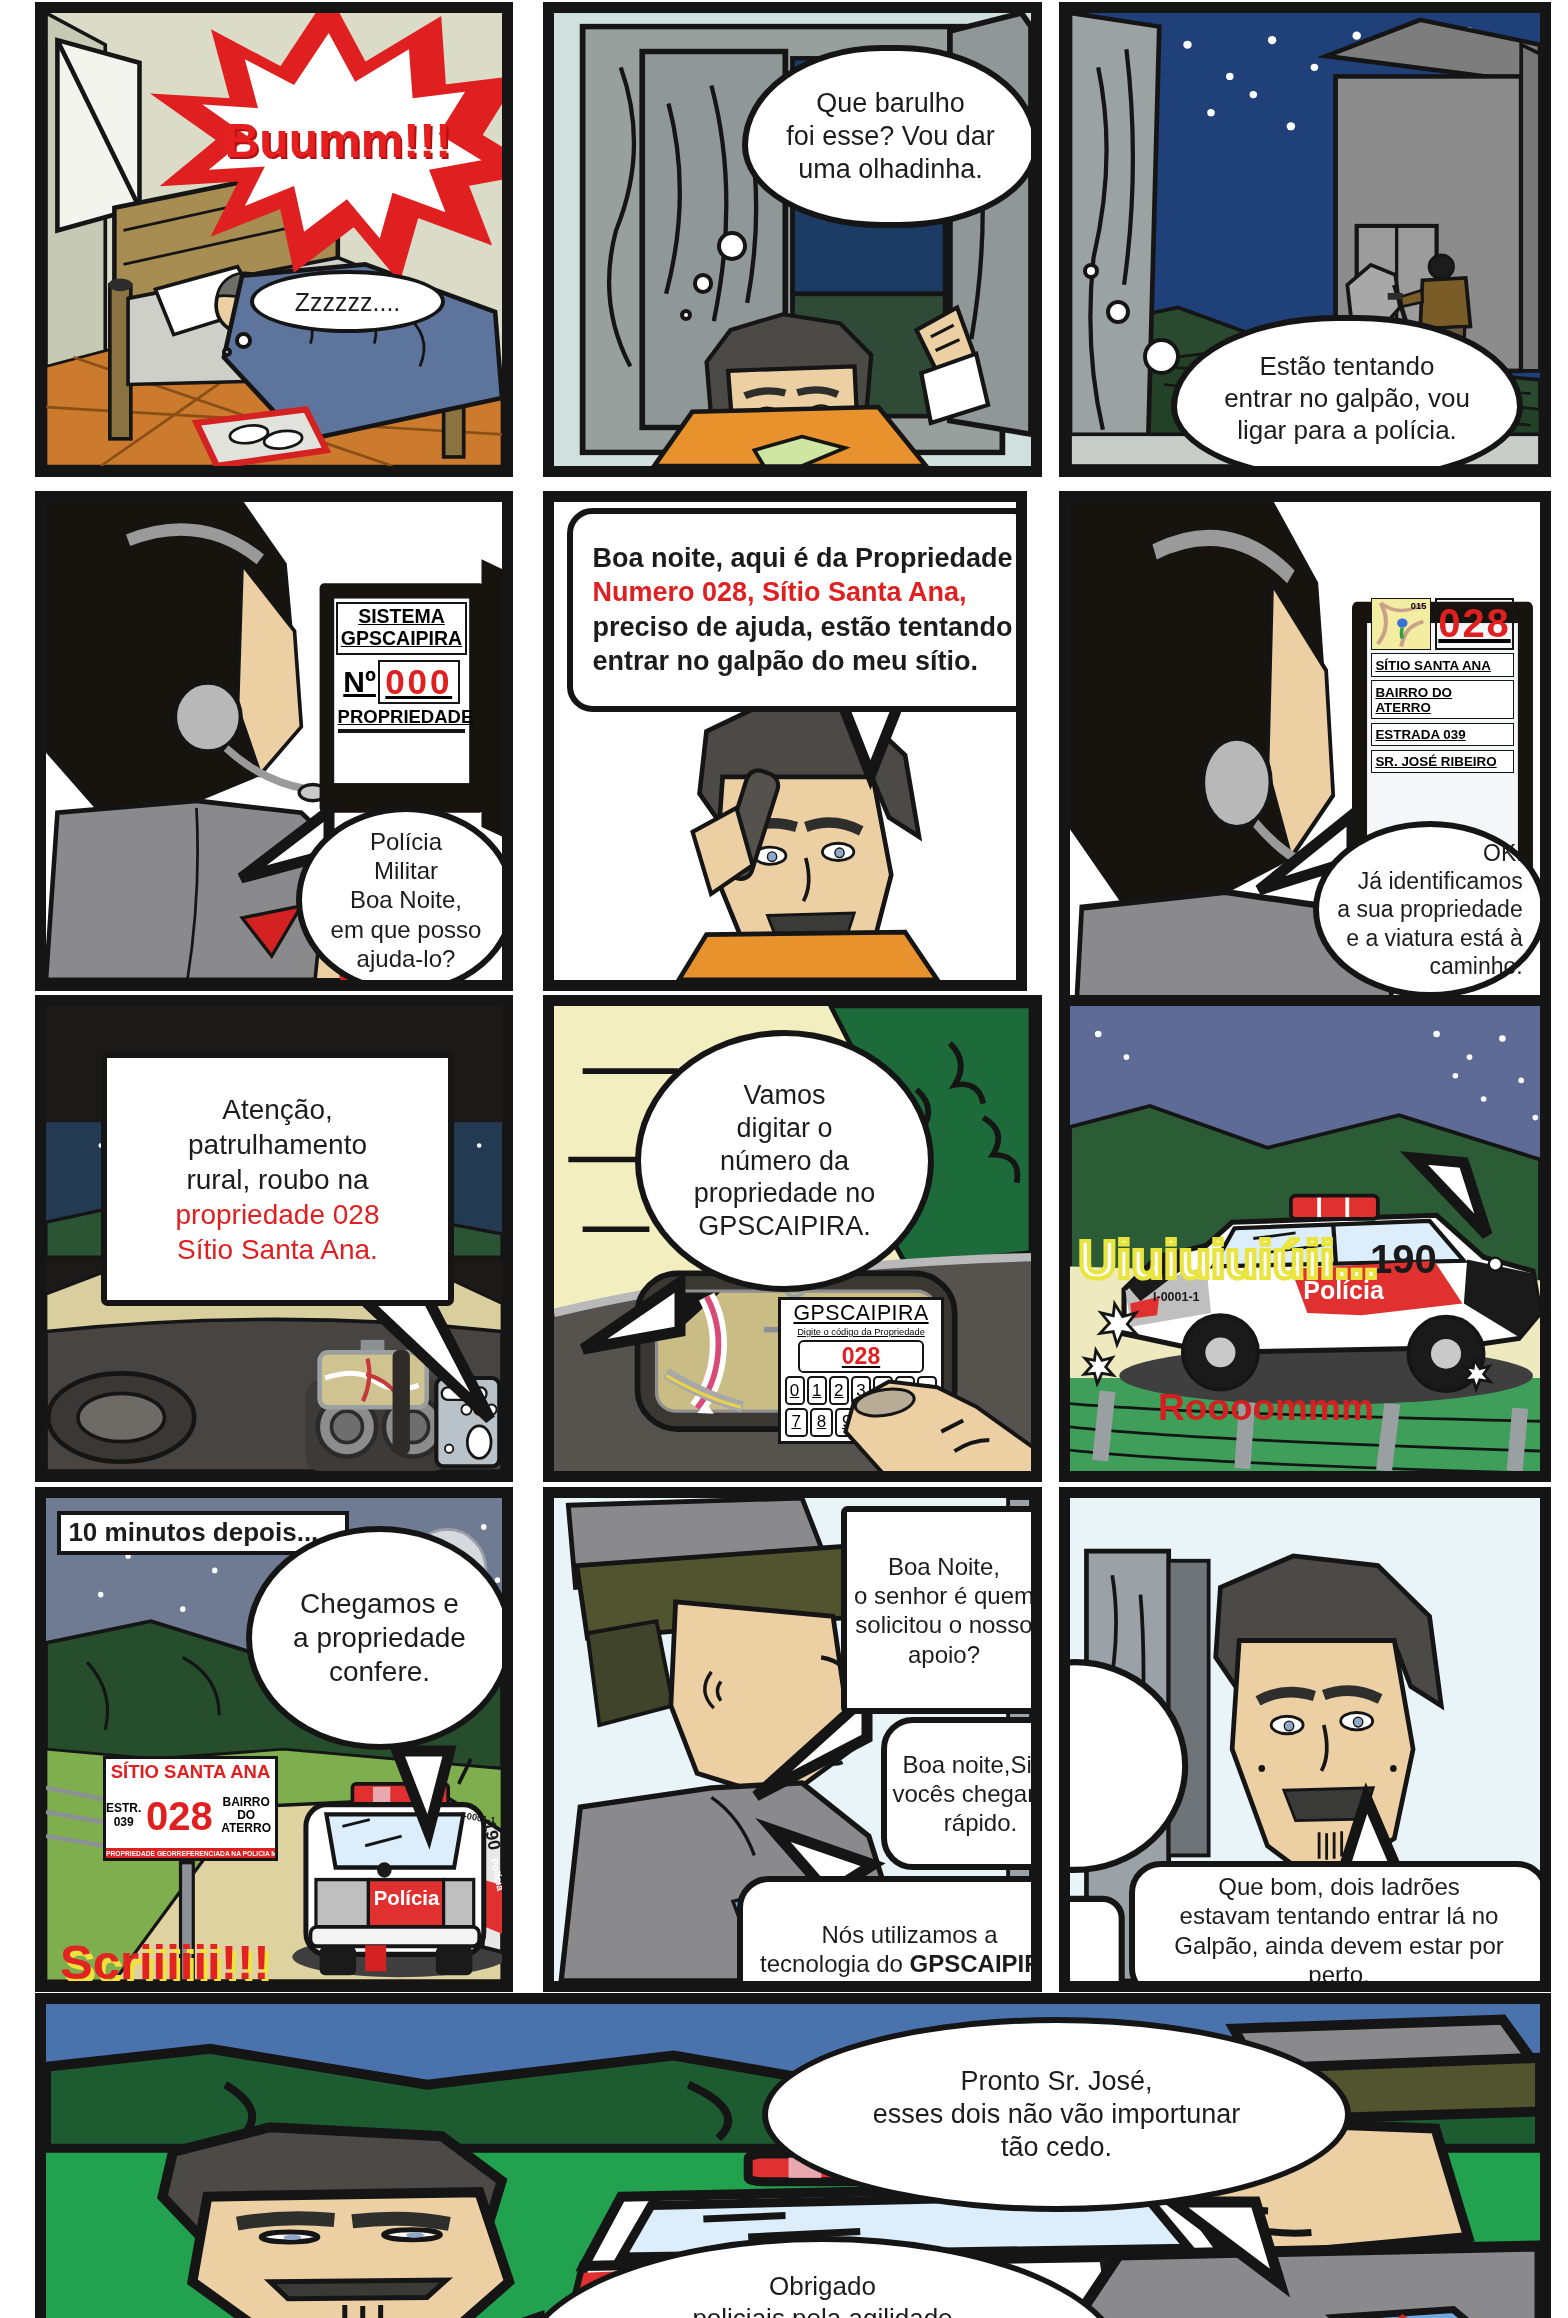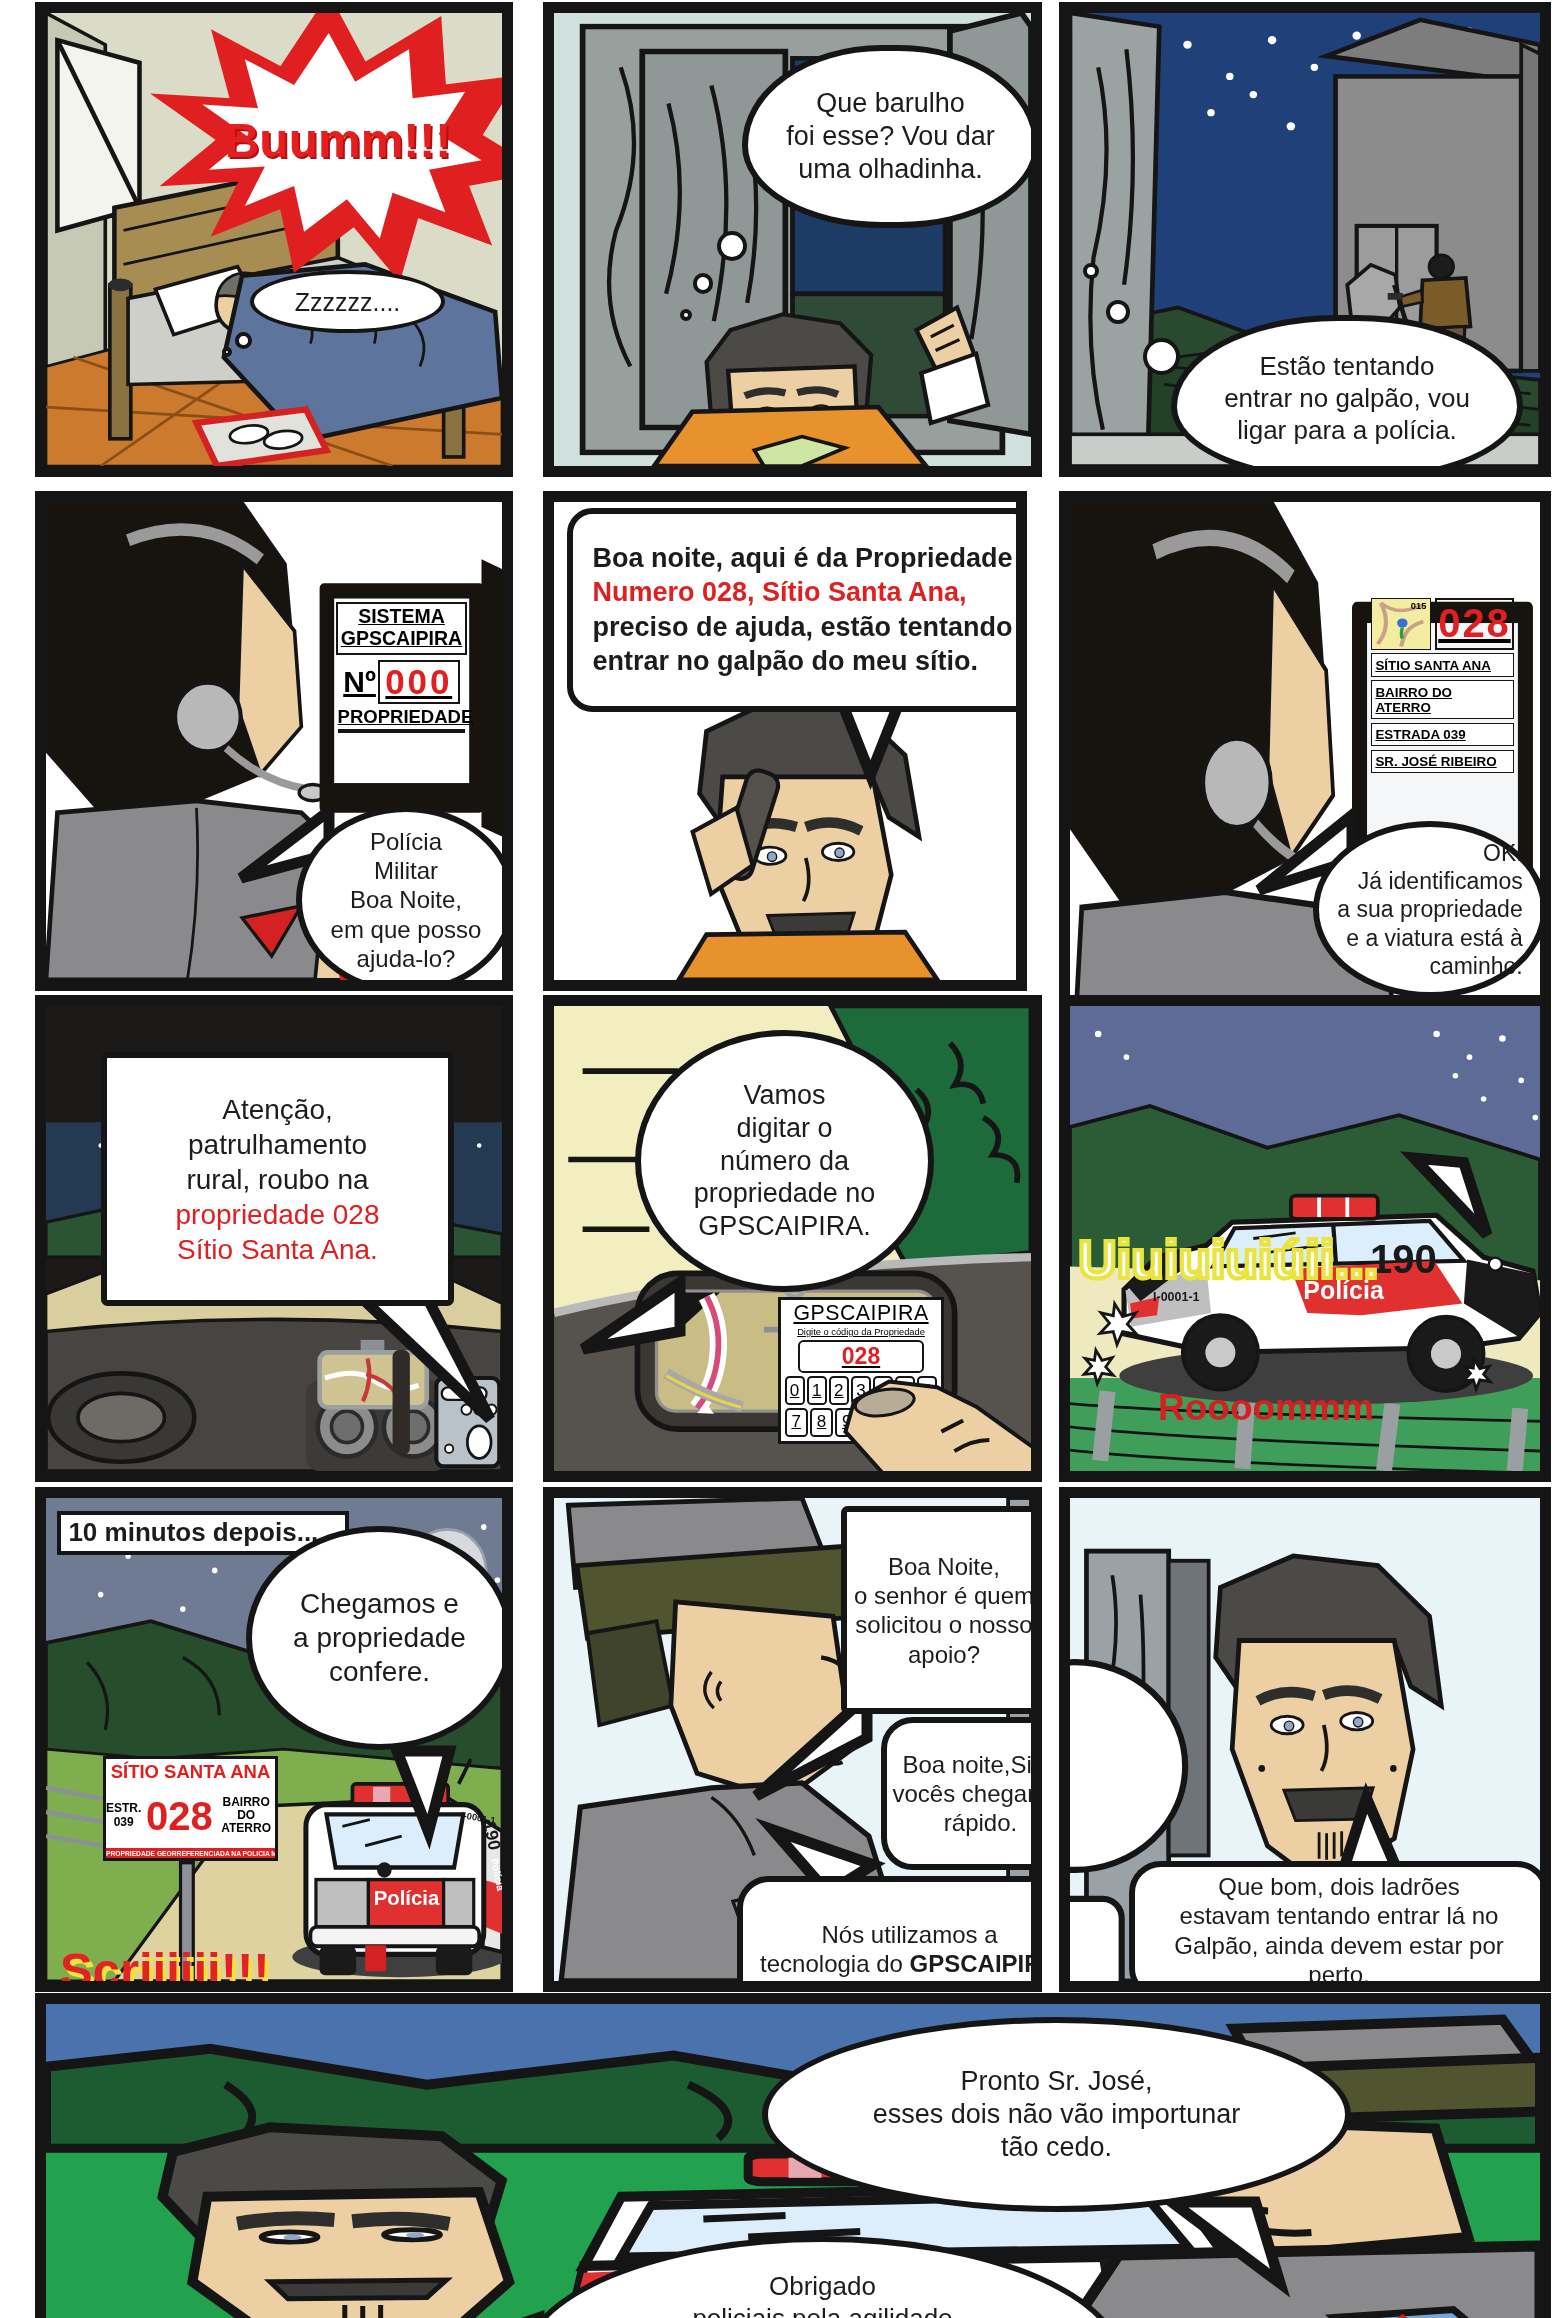--- a/index.html
+++ b/index.html
@@ -526,21 +526,21 @@
     <div class="cartext" style="left:322px;top:389px;width:77px;text-align:center;font-size:20.4px;color:#ffffff;">Polícia</div>
     <div class="cartext" style="left:415px;top:315px;font-size:9.3px;color:#1a1a1a;transform:rotate(10deg);">I-0001-1</div>
     <div class="cartext" style="left:431px;top:327px;font-size:17.6px;color:#1a1a1a;transform:rotate(78deg);">190</div>
     <div class="cartext" style="left:435px;top:371px;font-size:10.2px;color:#ffffff;transform:rotate(78deg);">Polícia</div>
     <svg class="tail" style="left:344px;top:253px;width:70px;height:81px;" viewBox="0 0 100 100" preserveAspectRatio="none">
         <polygon points="10,0 85,0 55,100"></polygon>
       </svg>
     <div class="bubble round" style="left:200px;top:28px;width:267px;height:224px;font-size:28px;">Chegamos e
 a propriedade
 confere.</div>
-    <div class="sfx" style="left:14px;top:436px;font-size:49px;color:#e32222;text-shadow:3.7px 4.6px 0 #f1e23c;margin-top:8px;">Scriiiiii!!!</div>
+    <div class="sfx" style="left:14px;top:436px;font-size:49px;color:#e32222;text-shadow:3.7px 4.6px 0 #f1e23c;">Scriiiiii!!!</div>
   </div>
 
   <div class="panel" style="left:543px;top:1487px;width:499px;height:505px;">
     <svg class="scene" viewBox="0 0 1000 1000" preserveAspectRatio="none">
       <rect width="1000" height="1000" fill="#e8f4f8"></rect>
       <rect x="952" y="0" width="48" height="1000" fill="#9aa2a8" stroke="#151515" stroke-width="8"></rect>
       <g>
         <polygon points="30,15 520,0 575,140 45,185" fill="#8a8a8c" stroke="#151515" stroke-width="10"></polygon>
         <polygon points="48,140 610,100 648,245 70,290" fill="#50552f" stroke="#151515" stroke-width="10"></polygon>
         <polygon points="70,280 215,255 250,430 95,470" fill="#3f442a" stroke="#151515" stroke-width="8"></polygon>

